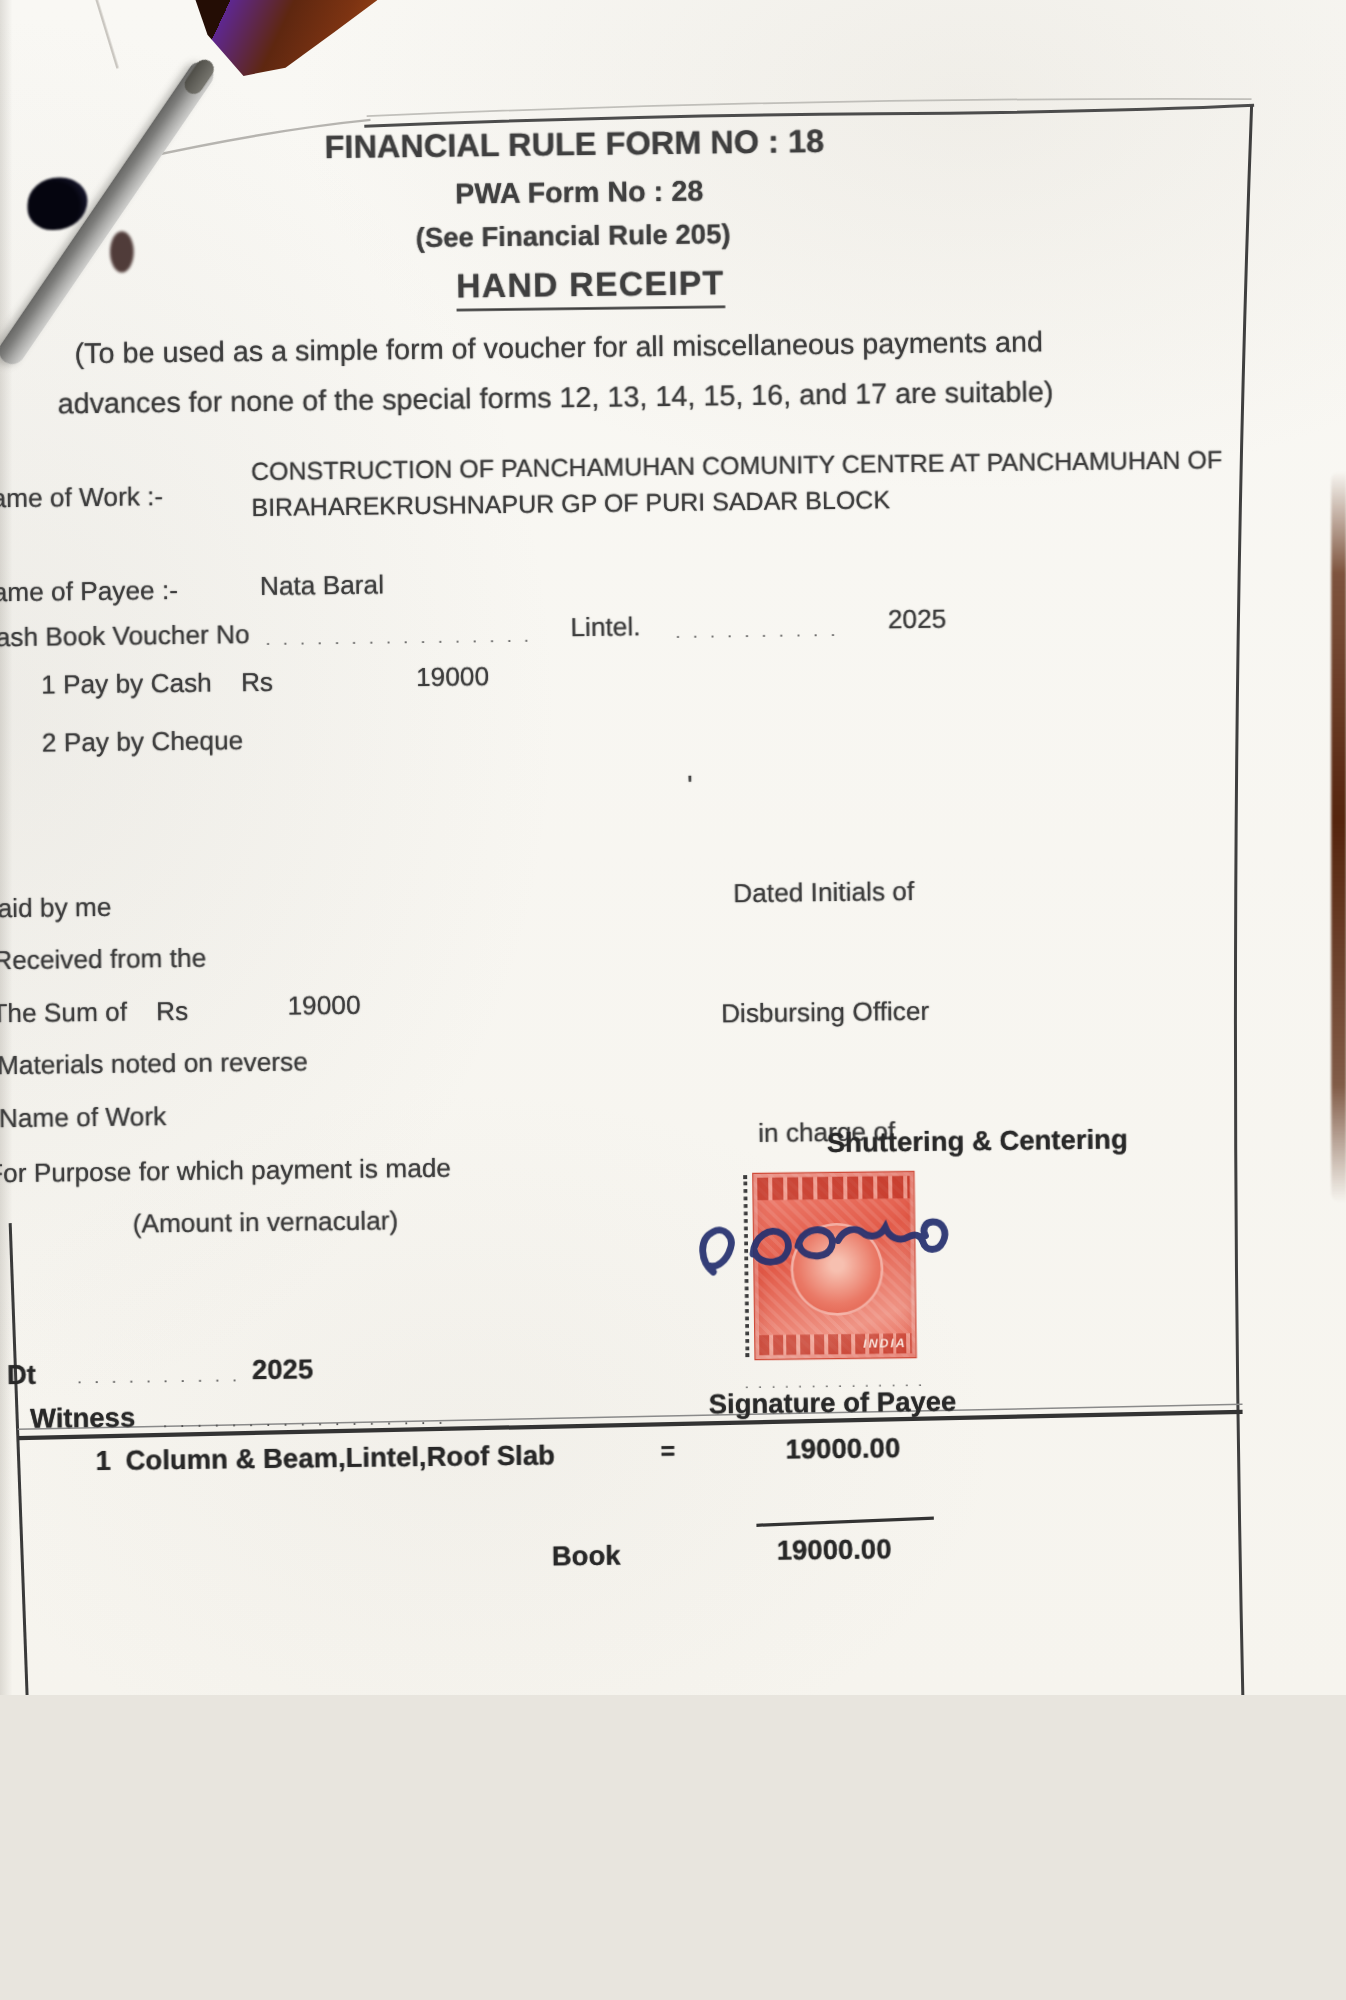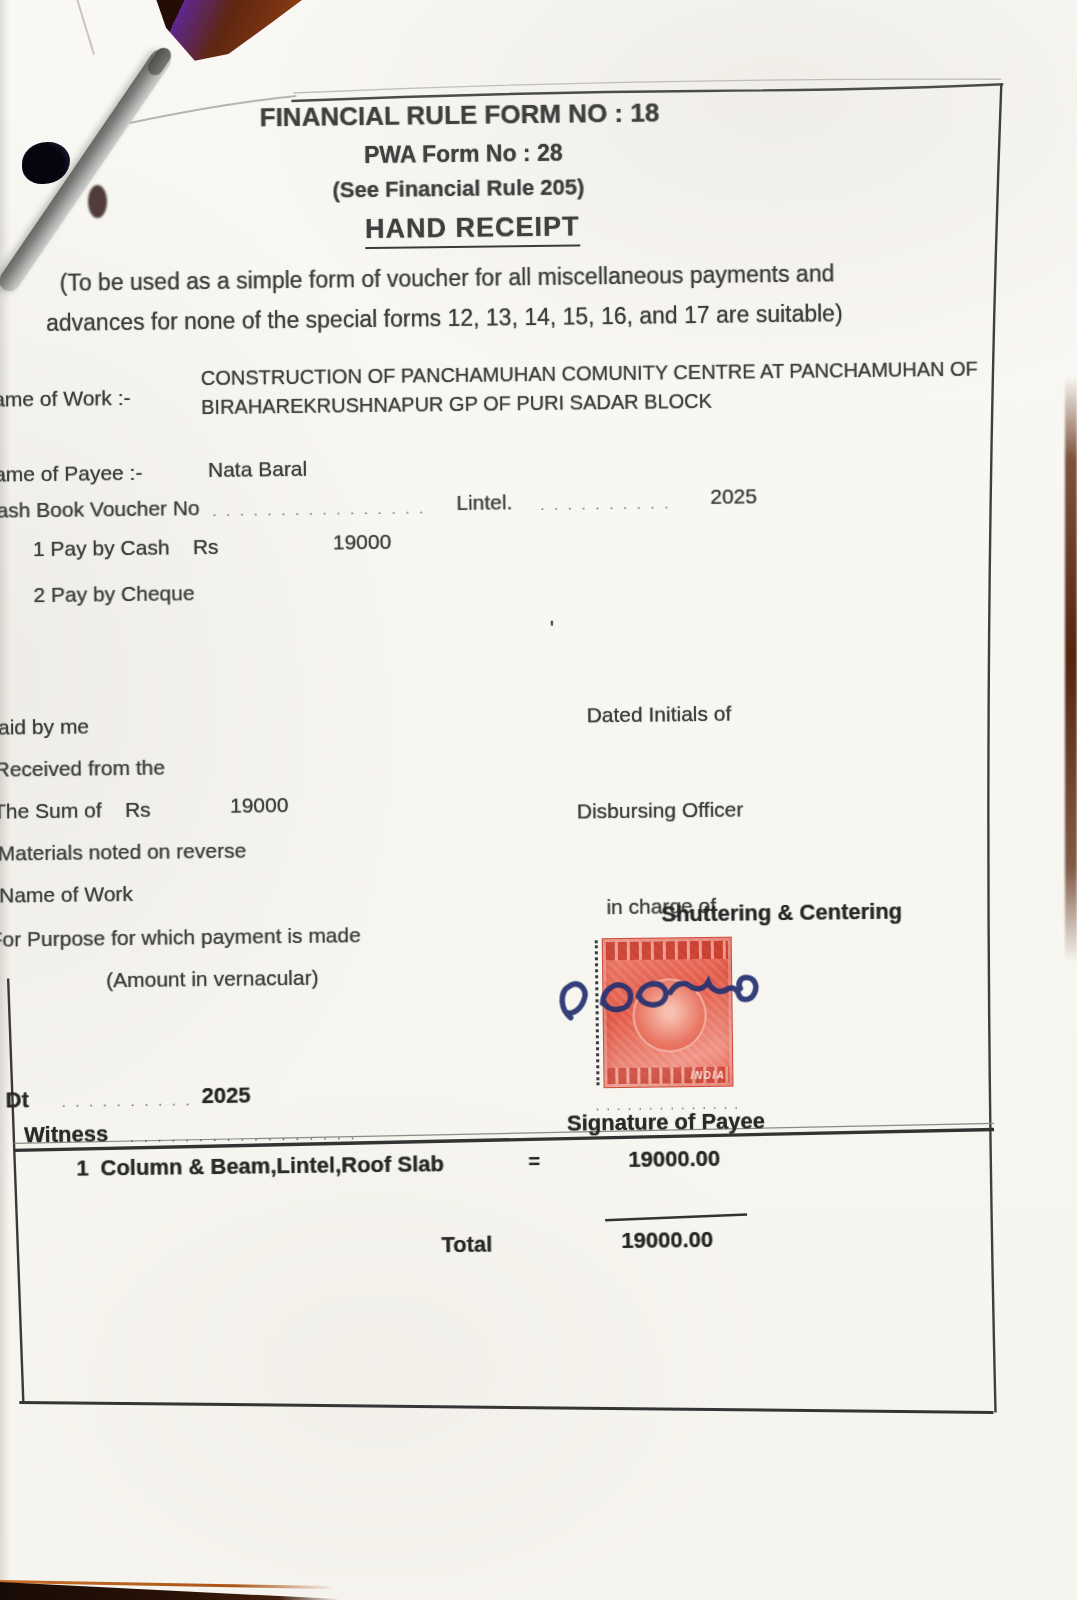--- a/index.html
+++ b/index.html
@@ -1,17 +1,17 @@
 <!DOCTYPE html>
 <html><head>
 <meta charset="utf-8">
 <style>
   html,body{margin:0;padding:0;background:#e8e5de;}
   .page{
-    position:relative;width:1077px;height:1600px;overflow:hidden;
+    position:relative;width:1077px;height:1356px;overflow:hidden;
     background:
       radial-gradient(900px 520px at 72% 6%, rgba(208,202,190,.22), transparent 60%),
       radial-gradient(720px 900px at 0% 42%, rgba(185,182,175,.16), transparent 62%),
       radial-gradient(600px 400px at 35% 85%, rgba(200,196,188,.10), transparent 70%),
       linear-gradient(#f9f8f4,#f6f4ee);
     font-family:"Liberation Sans",sans-serif;
   }
   .tilt{position:absolute;inset:0;transform:rotate(-0.7deg);transform-origin:538px 800px;}
   .t{position:absolute;color:#3c3c3c;white-space:pre;text-shadow:0 0 1px rgba(55,55,55,.8);filter:blur(.3px);line-height:1.15;}
   .b{font-weight:700;color:#282828;text-shadow:0 0 .8px rgba(30,30,30,.8);}
@@ -149,21 +149,21 @@
     <span class="t b" style="left:2px;top:1081px;font-size:22px;">Dt</span>
     <span class="t dots" style="left:58px;top:1088px;">. . . . . . . . . .</span>
     <span class="t b" style="left:198px;top:1079px;font-size:22px;">2025</span>
     <span class="t b" style="left:20px;top:1116px;font-size:22px;">Witness</span>
     <span class="t dots" style="left:126px;top:1124px;">. . . . . . . . . . . . . . . . .</span>
 
     <span class="t b" style="left:72px;top:1150px;font-size:22px;">1</span>
     <span class="t b" style="left:96px;top:1150px;font-size:22px;">Column &amp; Beam,Lintel,Roof Slab</span>
     <span class="t b" style="left:524px;top:1150px;font-size:20px;">=</span>
     <span class="t b" style="left:624px;top:1148px;font-size:22px;">19000.00</span>
-    <span class="t b" style="left:436px;top:1231px;font-size:22px;">Total</span>
+    <span class="t b" style="left:436px;top:1231px;font-size:22px;">Book</span>
     <span class="t b" style="left:616px;top:1229px;font-size:22px;">19000.00</span>
 
   </div>
 
   <div class="pen">
     <div class="pen-tip"></div>
   </div>
   <div class="blot"></div>
   <div class="blot2"></div>
 

